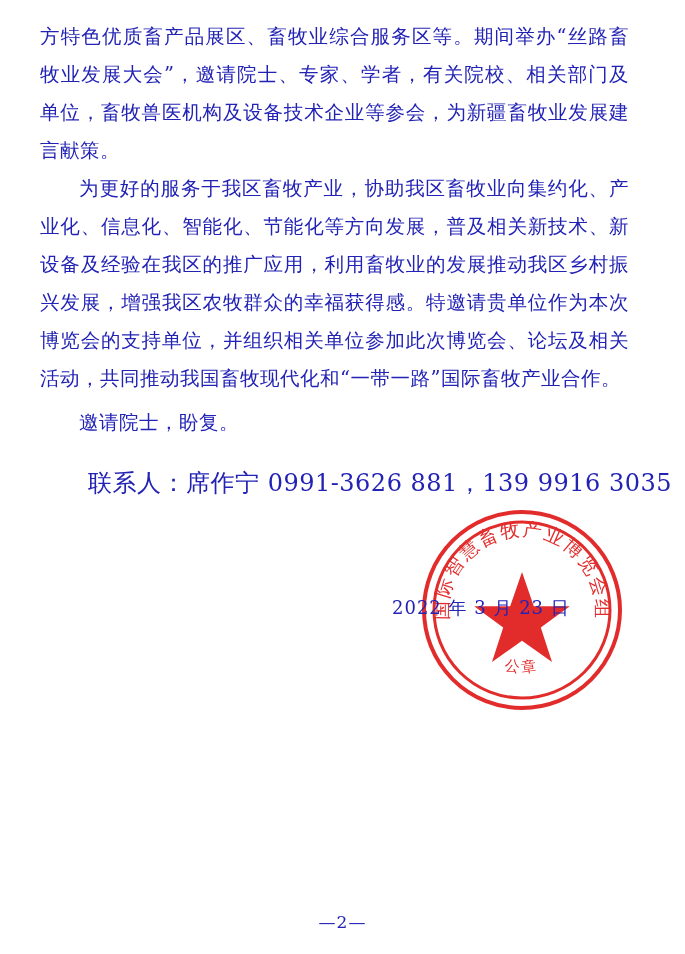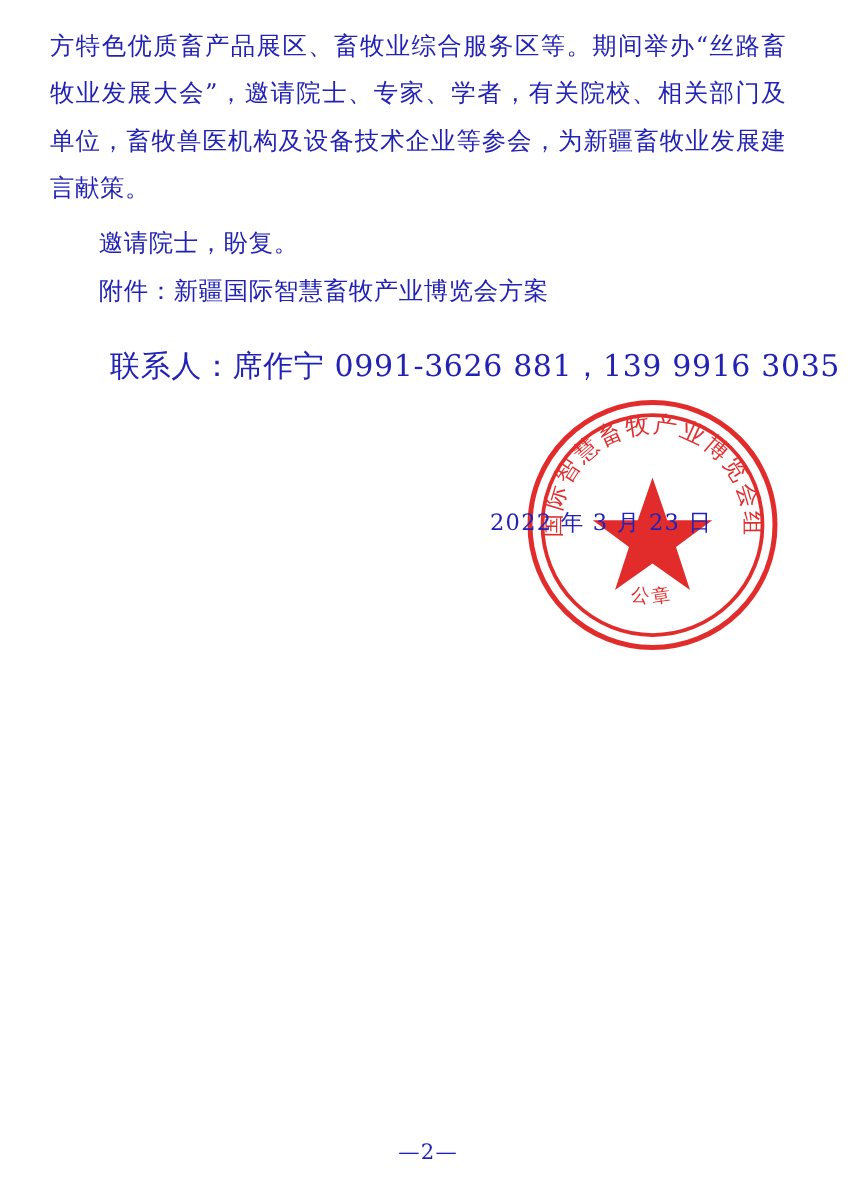--- a/index.html
+++ b/index.html
@@ -96,26 +96,26 @@
     letter-spacing: 1px;
   }
 </style>
 </head>
 <body>
 
 <div class="page">
 
   <p class="body-text para">方特色优质畜产品展区、畜牧业综合服务区等。期间举办“丝路畜牧业发展大会”，邀请院士、专家、学者，有关院校、相关部门及单位，畜牧兽医机构及设备技术企业等参会，为新疆畜牧业发展建言献策。</p>
 
+  <p class="body-text para p-indent">为更好的服务于我区畜牧产业，协助我区畜牧业向集约化、产业化、信息化、智能化、节能化等方向发展，普及相关新技术、新设备及经验在我区的推广应用，利用畜牧业的发展推动我区乡村振兴发展，增强我区农牧群众的幸福获得感。特邀请贵单位作为本次博览会的支持单位，并组织相关单位参加此次博览会、论坛及相关活动，共同推动我国畜牧现代化和“一带一路”国际畜牧产业合作。</p>
 
   <div class="gap-small"></div>
 
   <p class="body-text para p-indent">邀请院士，盼复。</p>
 
-  <p class="body-text para p-indent">附件：新疆国际智慧畜牧产业博览会方案</p>
 
   <div class="gap-mid"></div>
 
   <div class="contact-line">联系人：席作宁 0991-3626 881，139 9916 3035</div>
 
   <div class="sign-block">
 
     <div class="date-line">2022 年 3 月 23 日</div>
 
     <div class="stamp">

